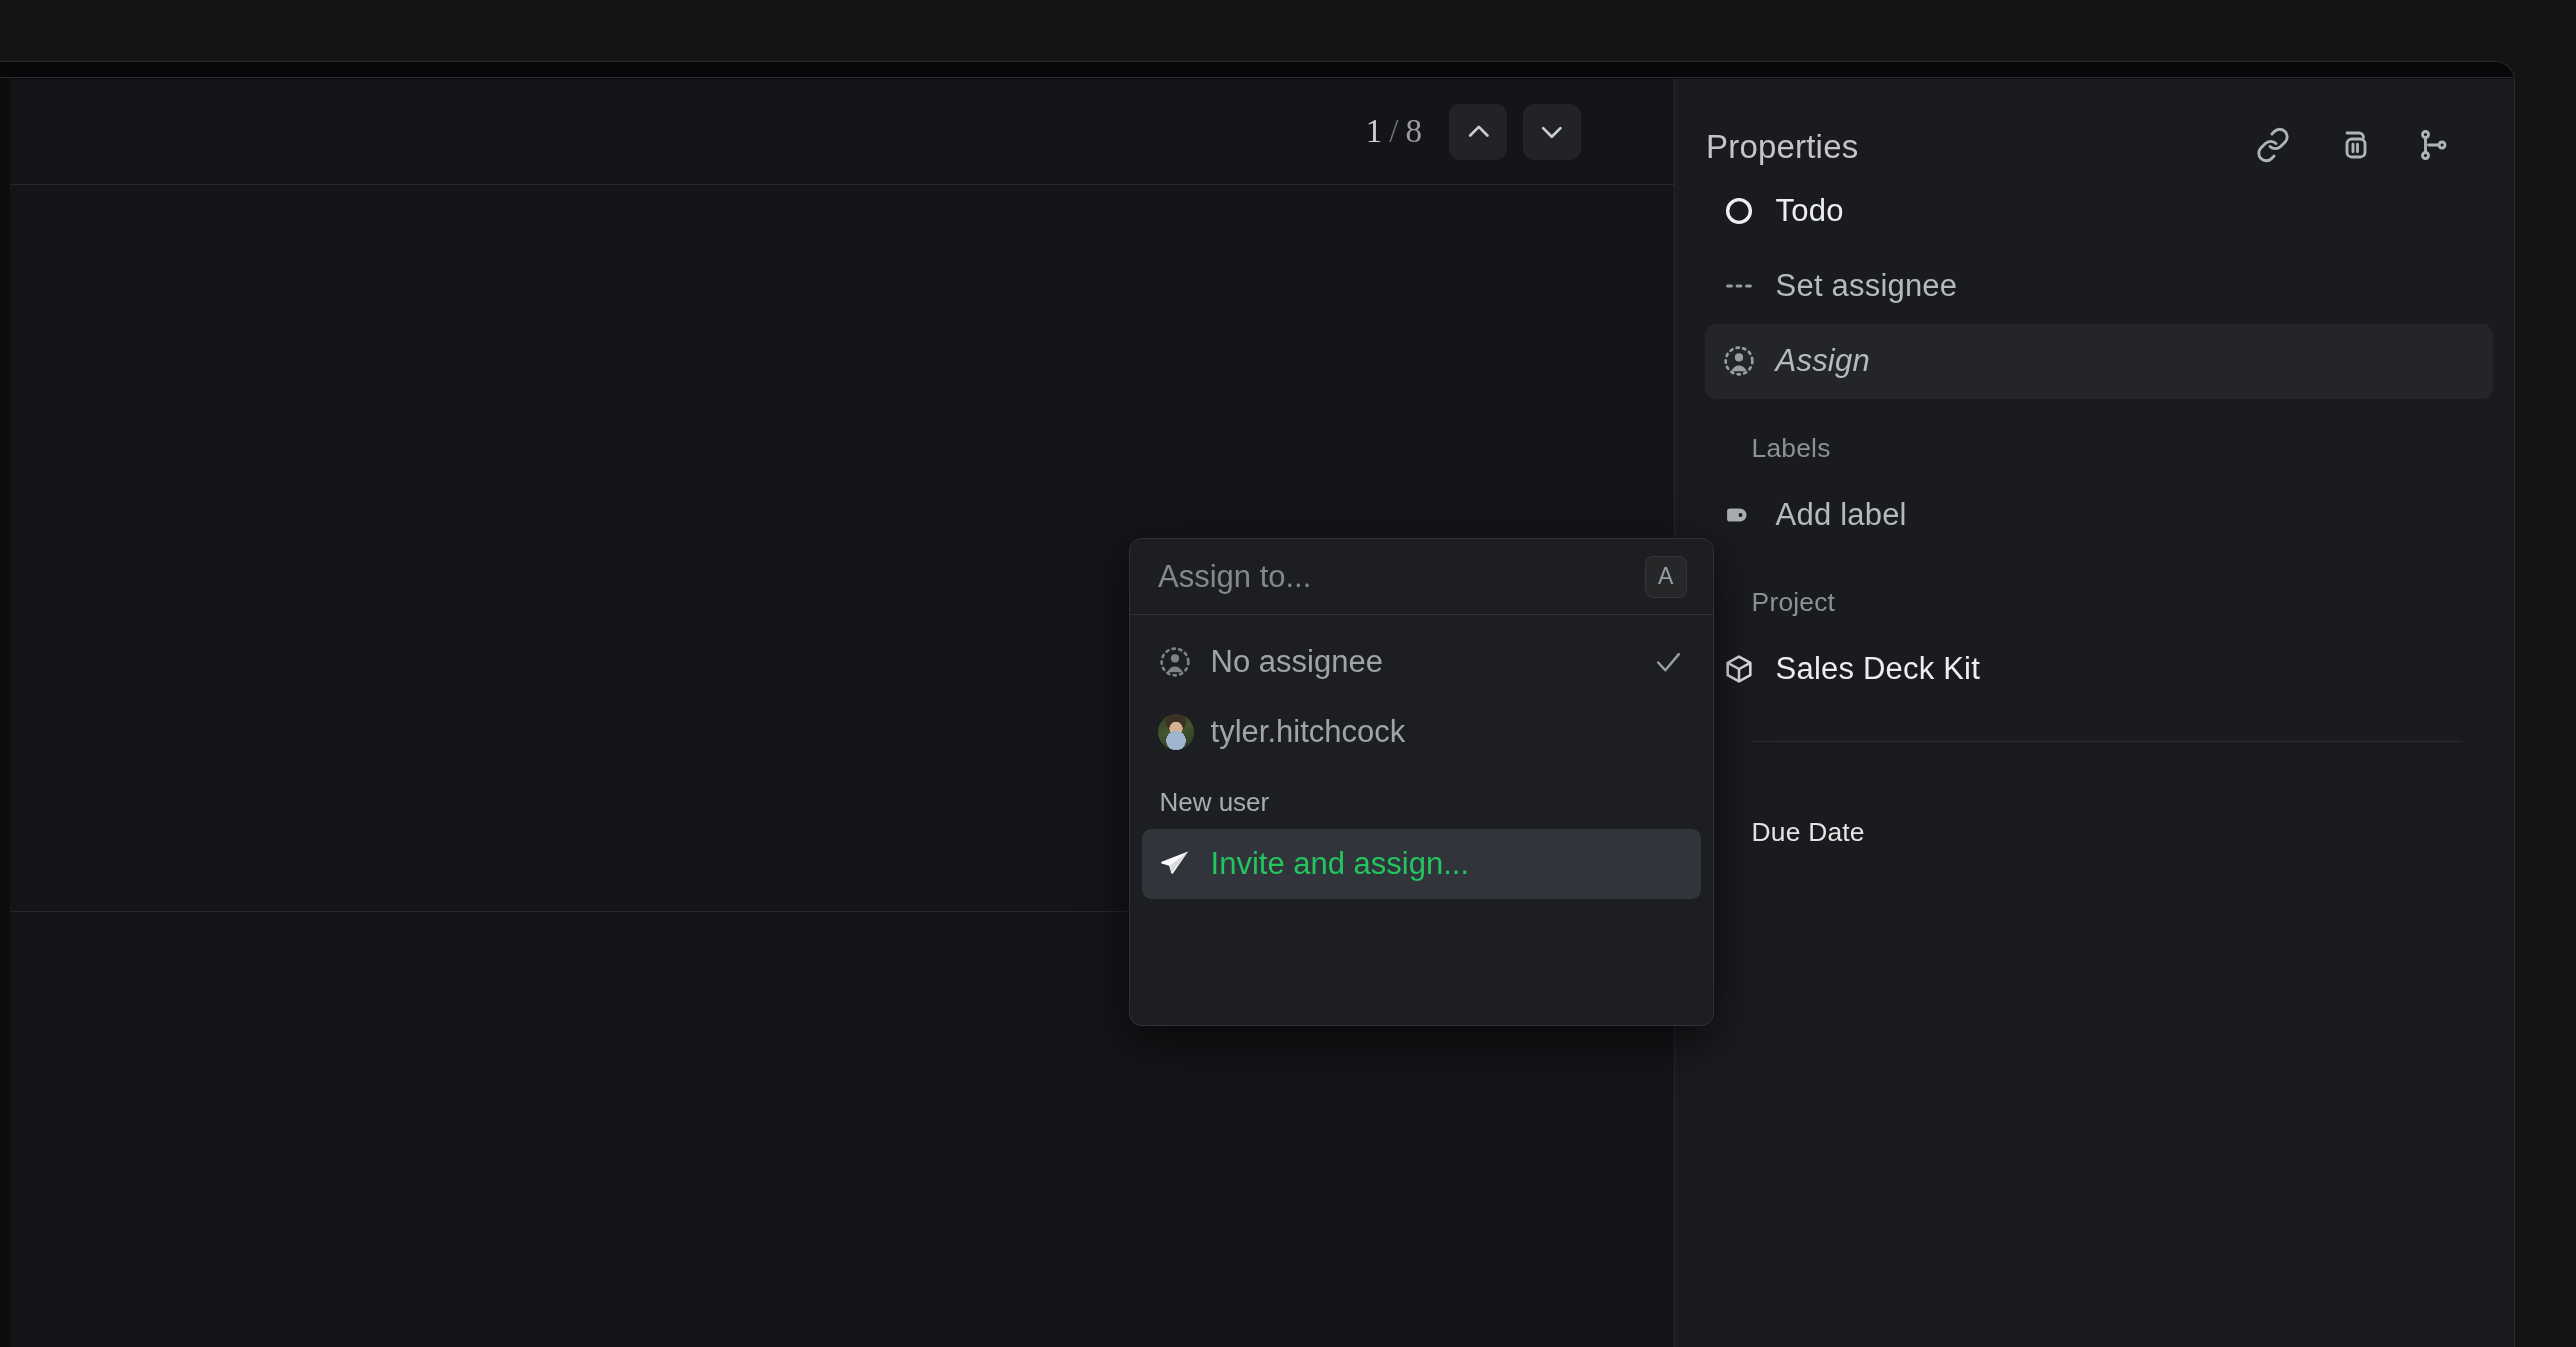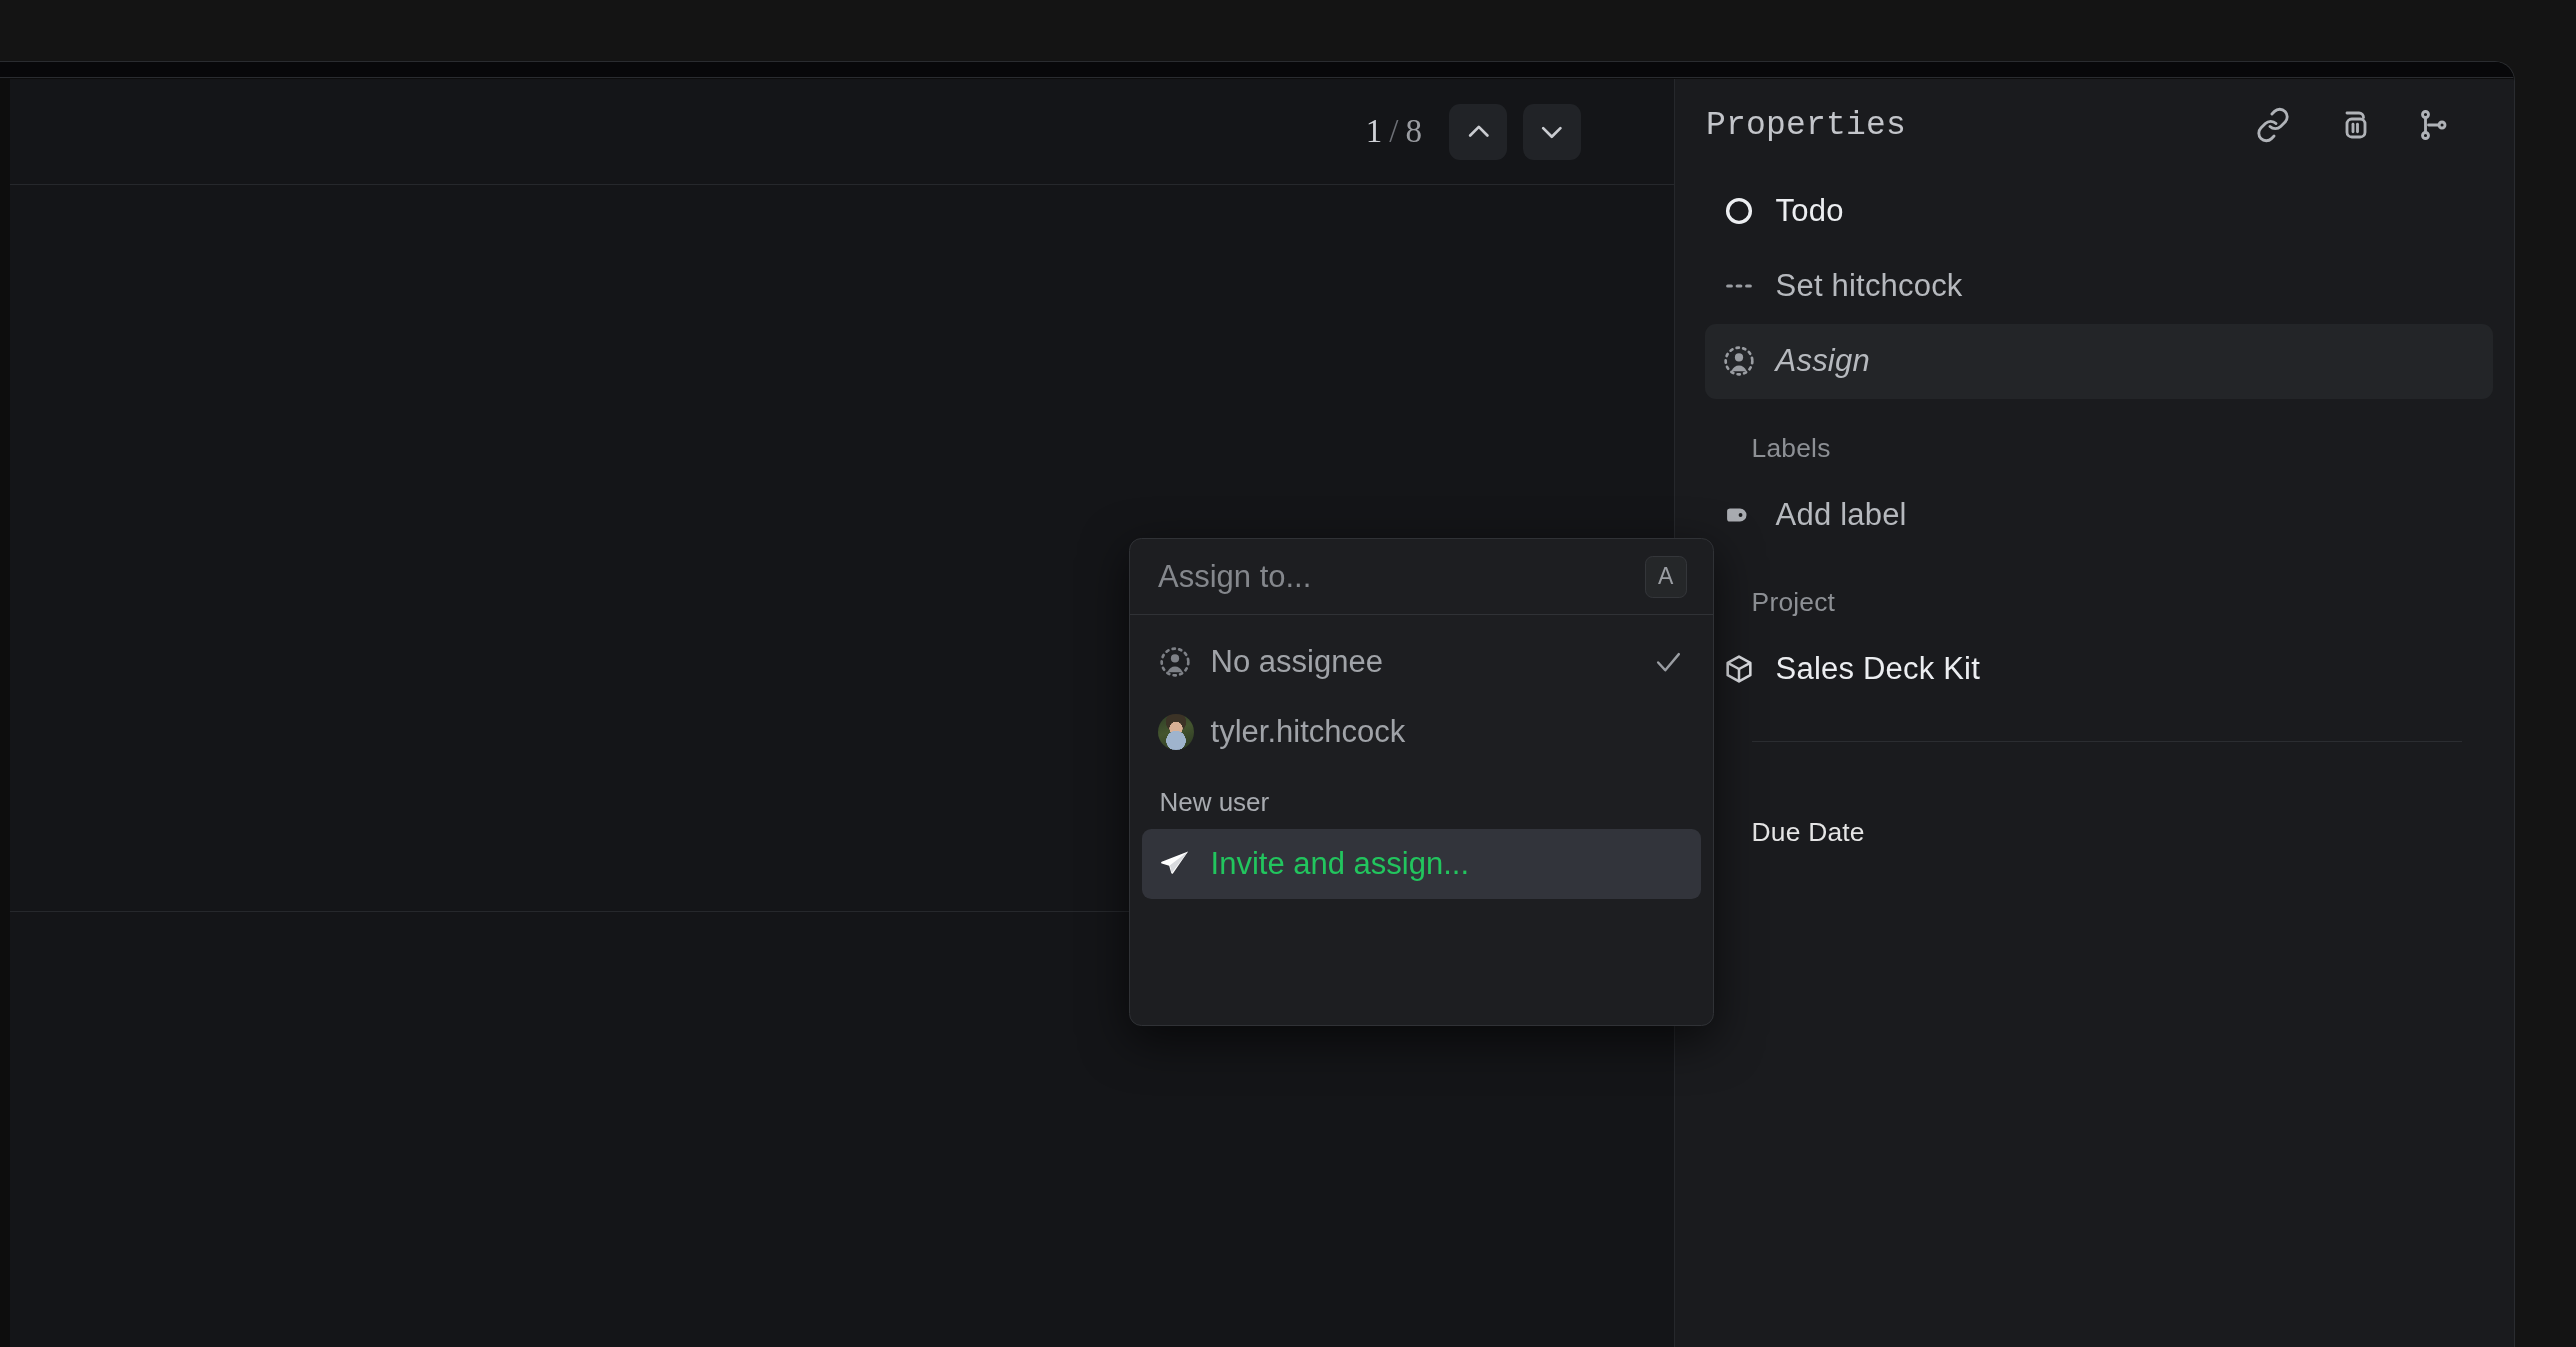--- a/index.html
+++ b/index.html
@@ -82,24 +82,23 @@
   }
 
   
   #properties-panel{
     position:relative;
     width:849px; height:1268px;
     background:#1a1b1e;
     border-left:1.2px solid #26282c;
   }
   #prop-header{
-    display:flex; align-items:flex-start;
+    display:flex; align-items:flex-end;
     padding:28px 72px 0 31px;
     height:87px;
-    font-family:Liberation Mono, monospace;
   }
   #prop-title{
     font-size:33px; color:#c3c5ca; font-weight:400; letter-spacing:0.2px;
   }
   #prop-header-icons{
     margin-left:auto; display:flex; align-items:center; gap:44px;
   }
   .hdr-icon{ cursor:pointer; display:block; }
 
   #prop-list{ padding:7.8px 29.6px 0 29.6px; }
@@ -284,21 +283,21 @@
           </div>
 
           <div class="prop-row">
             <span class="prop-ico">
               <svg width="34" height="34" viewBox="0 0 24 24" fill="none" stroke="#9a9da2" stroke-width="2.2" stroke-linecap="round">
                 <path d="M4 12h2.6"></path>
                 <path d="M10.7 12h2.6"></path>
                 <path d="M17.4 12H20"></path>
               </svg>
             </span>
-            <span class="prop-label dim">Set hitchcock</span>
+            <span class="prop-label dim">Set assignee</span>
           </div>
 
           <div class="prop-row selected">
             <span class="prop-ico">
               <svg width="34" height="34" viewBox="0 0 24 24" fill="none">
                 <circle cx="12" cy="12" r="9.4" stroke="#9a9da2" stroke-width="1.9" stroke-linecap="round" stroke-dasharray="1.6 3.1"></circle>
                 <circle cx="12" cy="9.5" r="2.9" fill="#9a9da2"></circle>
                 <path d="M6.6 19.2c1.1-2.6 3.1-4 5.4-4s4.3 1.4 5.4 4z" fill="#9a9da2"></path>
               </svg>
             </span>

